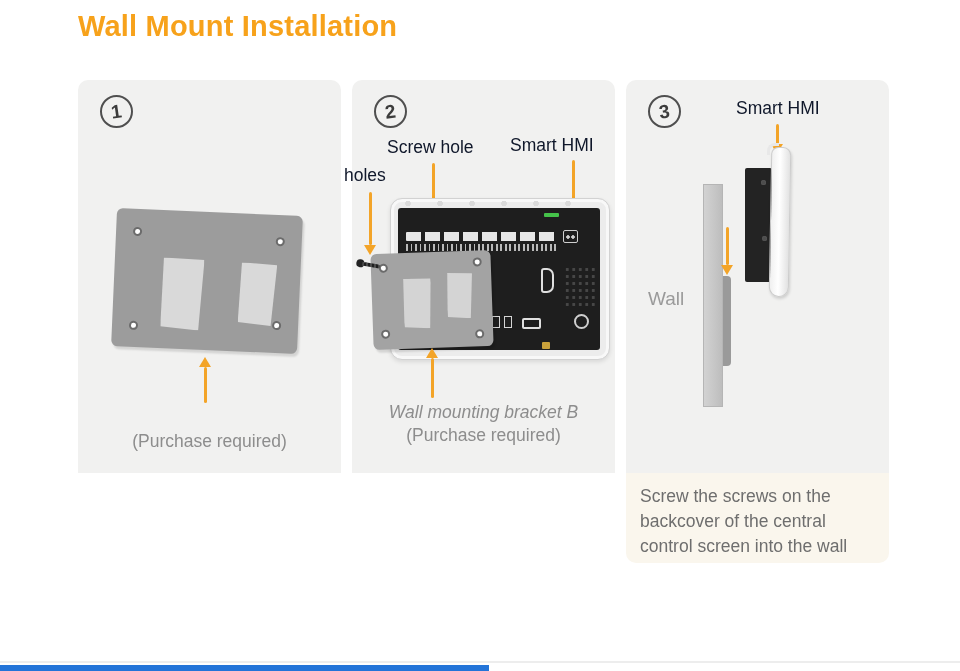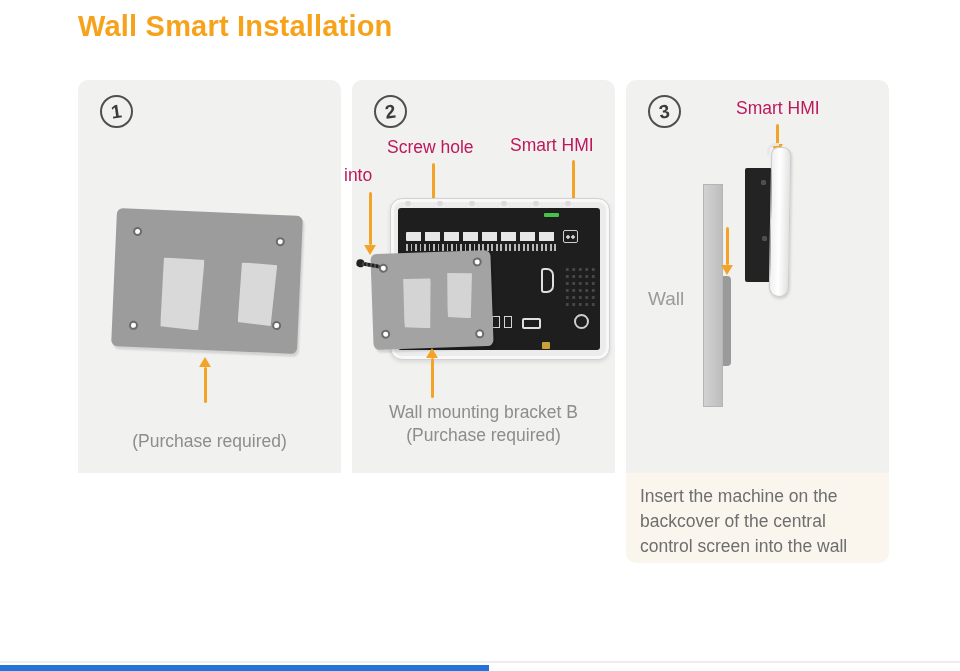--- a/index.html
+++ b/index.html
@@ -30,21 +30,21 @@
     position:absolute;left:22px;top:15px;width:29px;height:29px;
     border:2px solid #4F4F4F;border-radius:50%;
     display:flex;align-items:center;justify-content:center;
     font-size:19px;font-weight:700;color:#3C3C3C;background:transparent;
   }
   .badge span{display:block;transform:rotate(-8deg);}
   .plabel{
     position:absolute;left:0;width:100%;text-align:center;
     color:#8D8D8D;font-size:17.5px;white-space:nowrap;
   }
-  .flabel{position:absolute;color:#be185d;font-size:17.5px;white-space:nowrap;}
+  .flabel{position:absolute;color:#0f172a;font-size:17.5px;white-space:nowrap;}
   
   .astem{position:absolute;width:3px;background:#F3A428;border-radius:2px;}
   .ahead{position:absolute;width:0;height:0;
     border-left:6px solid transparent;border-right:6px solid transparent;}
   .ahead.up{border-bottom:10px solid #F3A428;}
   .ahead.down{border-top:10px solid #F3A428;}
   
   .plate{position:absolute;background:#9C9C9C;border-radius:6px;
     box-shadow:2px 3px 2px rgba(0,0,0,.12);}
   .hole{position:absolute;width:9px;height:9px;background:#fff;
@@ -99,21 +99,21 @@
     transform:rotate(1deg);box-shadow:1px 2px 3px rgba(0,0,0,.15);}
   .bezel-hook{position:absolute;left:141px;top:63px;width:12px;height:12px;
     border:3px solid #E8E8E8;border-right:none;border-bottom:none;border-radius:8px 0 0 0;box-sizing:border-box;}
   
   .bottom-rule{position:absolute;left:0;top:661px;width:960px;height:2px;background:#EDEDED;}
   .progress-bar{position:absolute;left:0;top:665px;width:489px;height:6px;background:#2374D8;}
 </style>
 </head>
 <body>
 
-<div class="page-title">Wall Smart Installation</div>
+<div class="page-title">Wall Mount Installation</div>
 
 <div class="panel" id="p1">
   <div class="panel-body">
     <div class="badge">
         <span>1</span>
       </div>
 
     <div class="plate" style="left:36px;top:132px;width:186px;height:138px;transform:rotate(2.5deg);">
       <div class="hole" style="left:17px;top:18px;"></div>
       <div class="hole" style="left:160px;top:22px;"></div>
@@ -129,21 +129,21 @@
     <div class="plabel" style="top:351px;">(Purchase required)</div>
   </div>
 </div>
 
 <div class="panel" id="p2">
   <div class="panel-body">
     <div class="badge">
         <span>2</span>
       </div>
 
-    <div class="flabel" style="left:-8px;top:85px;">into</div>
+    <div class="flabel" style="left:-8px;top:85px;">holes</div>
     <div class="flabel" style="left:35px;top:57px;">Screw hole</div>
     <div class="flabel" style="left:158px;top:55px;">Smart HMI</div>
 
     <div class="astem" style="left:17px;top:112px;height:53px;"></div>
     <div class="ahead down" style="left:12px;top:165px;"></div>
 
     <div class="astem" style="left:80px;top:83px;height:60px;"></div>
     <div class="ahead down" style="left:75px;top:143px;"></div>
 
     <div class="astem" style="left:220px;top:80px;height:45px;"></div>
@@ -176,21 +176,21 @@
     </div>
 
     <div class="screw-wrap">
       <div class="screw-head"></div>
       <div class="screw-shaft"></div>
     </div>
 
     <div class="ahead up" style="left:74px;top:268px;"></div>
     <div class="astem" style="left:79px;top:278px;height:40px;"></div>
 
-    <div class="plabel" style="top:322px;">Wall mounting bracket B</div>
+    <div class="plabel" style="top:322px;font-style:italic;">Wall mounting bracket B</div>
     <div class="plabel" style="top:345px;">(Purchase required)</div>
   </div>
 </div>
 
 <div class="panel" id="p3">
   <div class="panel-body">
     <div class="badge">
         <span>3</span>
       </div>
 
@@ -206,17 +206,17 @@
     <div class="ahead down" style="left:95px;top:185px;"></div>
 
     <div class="sideback"></div>
     <div class="sidedot" style="left:135px;top:100px;"></div>
     <div class="sidedot" style="left:136px;top:156px;"></div>
     <div class="bezel-hook"></div>
     <div class="bezel"></div>
 
     <div class="flabel" style="left:22px;top:208px;font-size:19px;color:#9A9A9A;">Wall</div>
   </div>
-  <div class="panel-caption">Insert the machine on the backcover of the central control screen into the wall</div>
+  <div class="panel-caption">Screw the screws on the backcover of the central control screen into the wall</div>
 </div>
 
 <div class="bottom-rule"></div>
 <div class="progress-bar"></div>
 
 </body></html>

